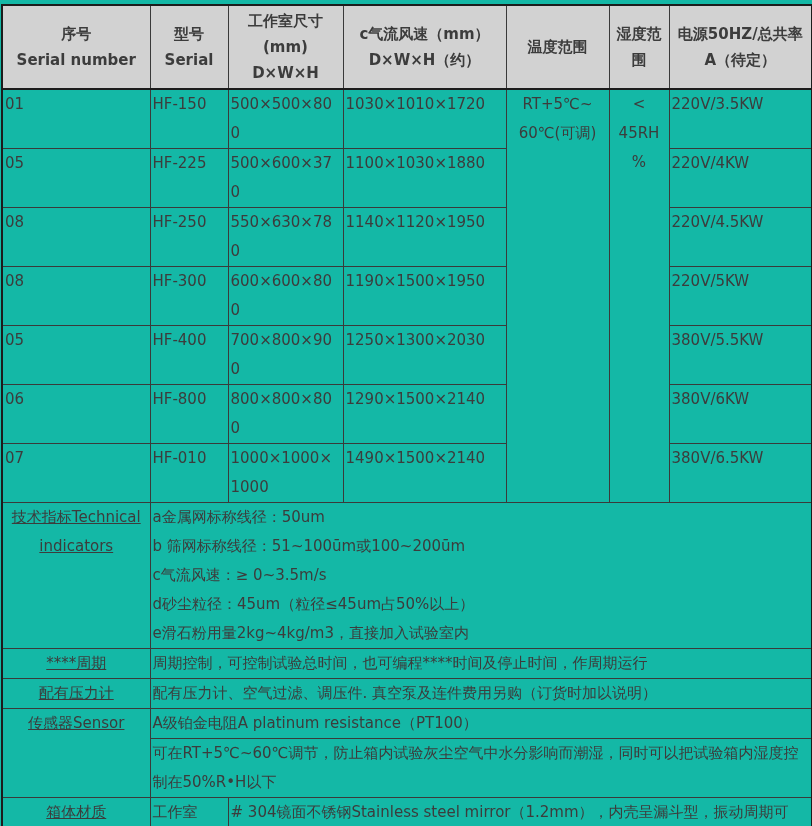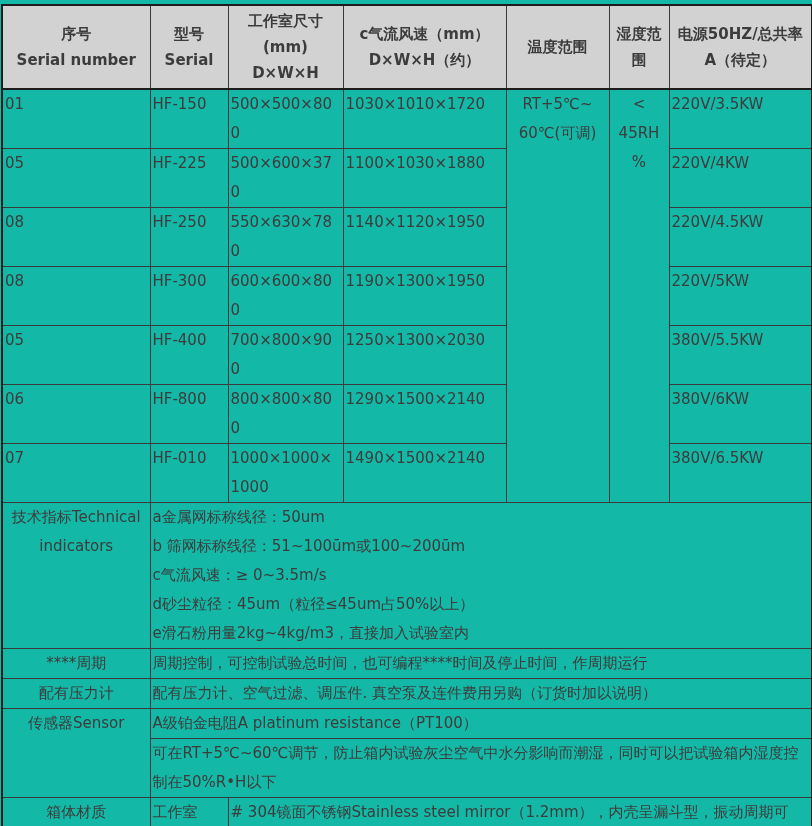--- a/index.html
+++ b/index.html
@@ -37,21 +37,21 @@
     font-weight: bold;
     text-align: center;
     vertical-align: middle;
     white-space: pre-line;
     line-height: 26px;
     border-bottom: 2px solid #1c1c1c;
   }
   tr.mrow { height: 30px; }
   .c { }
   .l { text-align: left; margin-left: 15px; }
-  .lbl { text-align: center; white-space: pre-line; }
+  .lbl { text-align: center; white-space: pre-line; text-decoration: underline; }
   .sub { text-align: left; white-space: pre-line; }
   .merge {
     white-space: pre-line;
     line-height: 30px;
     vertical-align: top;
     text-align: center;
   }
   tr.tech-row { height: 146px; }
   tr.r1 { height: 29px; }
   tr.r2 { height: 58px; }
@@ -112,21 +112,21 @@
         <td class="c">08</td>
         <td class="l">HF-250</td>
         <td class="c">550×630×780</td>
         <td class="l">1140×1120×1950</td>
         <td class="l">220V/4.5KW</td>
       </tr>
       <tr class="mrow">
         <td class="c">08</td>
         <td class="l">HF-300</td>
         <td class="c">600×600×800</td>
-        <td class="l">1190×1300×1950</td>
+        <td class="l">1190×1500×1950</td>
         <td class="l">220V/5KW</td>
       </tr>
       <tr class="mrow">
         <td class="c">05</td>
         <td class="l">HF-400</td>
         <td class="c">700×800×900</td>
         <td class="l">1250×1300×2030</td>
         <td class="l">380V/5.5KW</td>
       </tr>
       <tr class="mrow">

